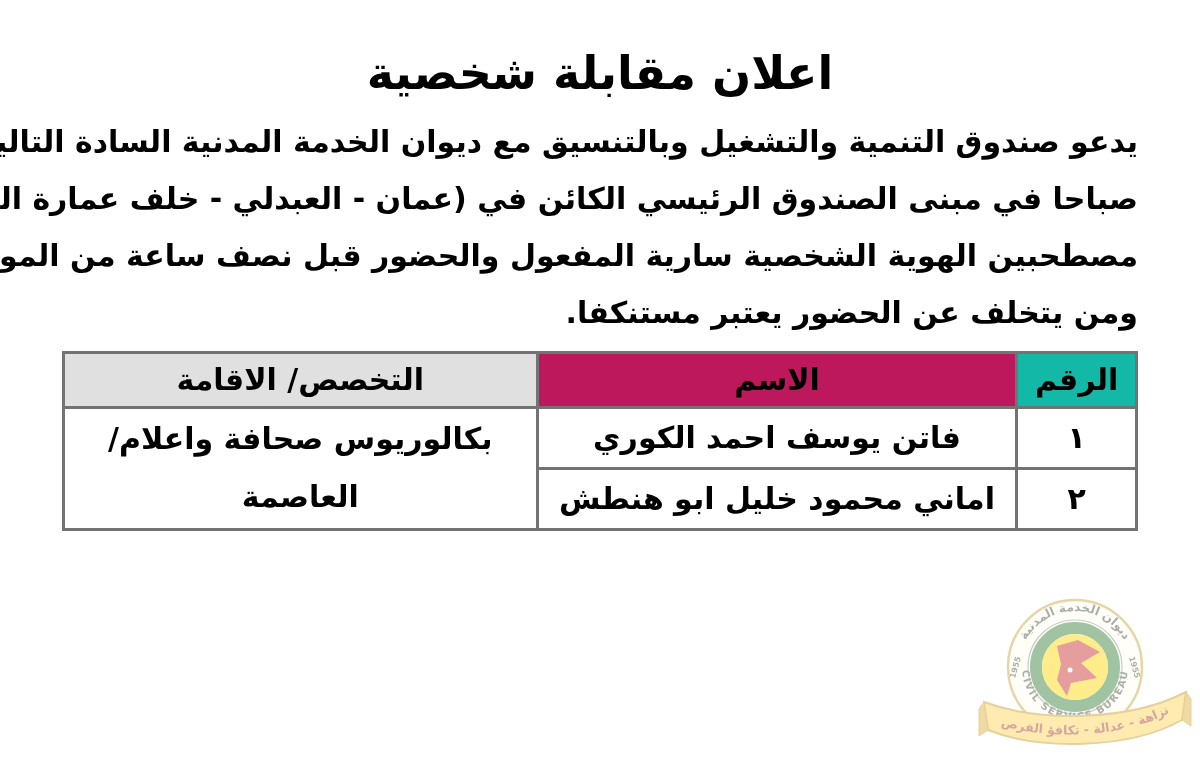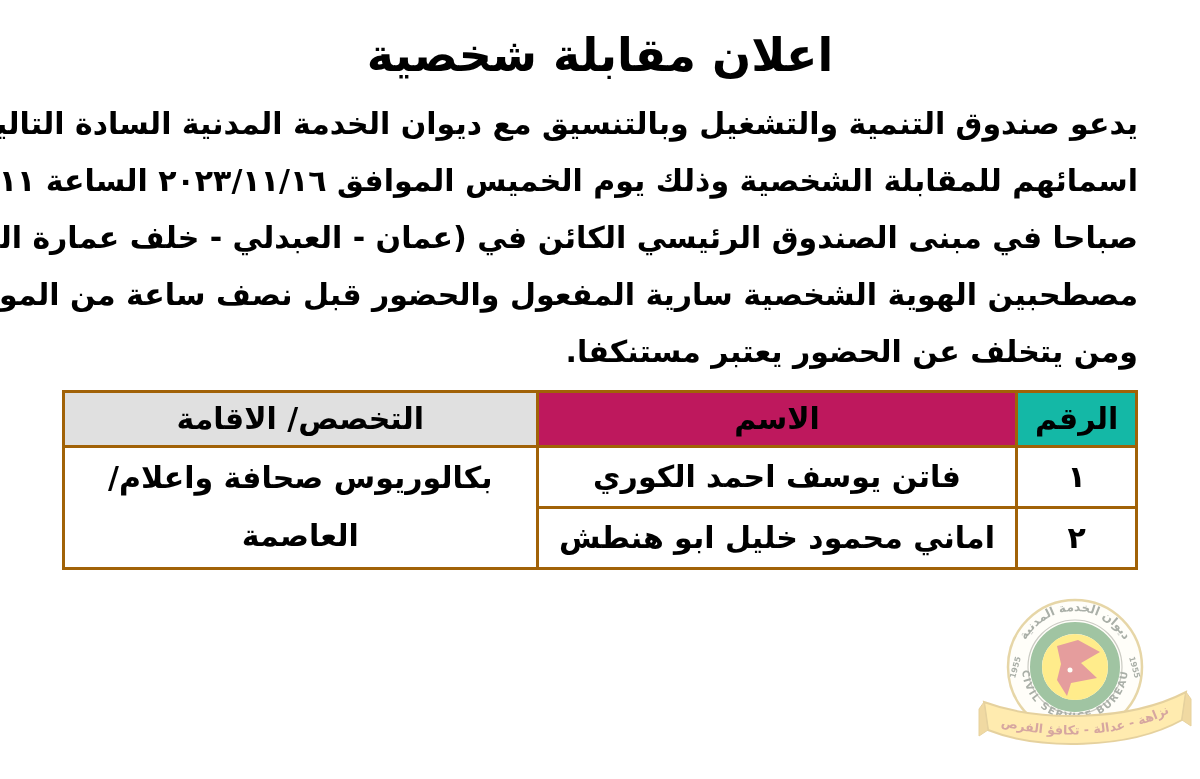--- a/index.html
+++ b/index.html
@@ -11,21 +11,21 @@
     color: #000000;
   }
   .page {
     position: relative;
     width: 1200px; height: 779px;
     direction: rtl;
     background: #ffffff;
   }
   .doc-title {
     margin: 0;
-    padding-top: 22px;
+    padding-top: 40px;
     text-align: center;
     font-size: 46px;
     line-height: 1.45;
     letter-spacing: 0px;
   }
   .body-text {
     margin: 6px 62px 0 62px;
     font-size: 30px;
   }
   .body-line {
@@ -38,21 +38,21 @@
     text-align: right;
     text-align-last: right;
   }
   table.candidates {
     margin: 10px 62px 0 62px;
     width: 1076px;
     border-collapse: collapse;
     table-layout: fixed;
   }
   table.candidates th, table.candidates td {
-    border: 3px solid #a16207;
+    border: 3px solid #737373;
     text-align: center;
     vertical-align: middle;
     font-weight: bold;
     font-size: 30px;
     padding: 0 6px;
   }
   table.candidates th {
     height: 52px;
   }
   table.candidates td { height: 58px; }
@@ -79,21 +79,20 @@
 </style>
 </head>
 <body>
 
 <div class="page">
 
   <h1 class="doc-title">اعلان مقابلة شخصية</h1>
 
   <div class="body-text">
     <div class="body-line">يدعو صندوق التنمية والتشغيل وبالتنسيق مع ديوان الخدمة المدنية السادة التالية</div>
-    <div class="body-line">اسمائهم للمقابلة الشخصية وذلك يوم الخميس الموافق ٢٠٢٣/١١/١٦ الساعة ١١</div>
     <div class="body-line">صباحا في مبنى الصندوق الرئيسي الكائن في (عمان - العبدلي - خلف عمارة الصائغ)</div>
     <div class="body-line">مصطحبين الهوية الشخصية سارية المفعول والحضور قبل نصف ساعة من الموعد</div>
     <div class="body-line last">ومن يتخلف عن الحضور يعتبر مستنكفا.</div>
   </div>
 
   <table class="candidates">
     <colgroup>
       <col class="col-num">
       <col class="col-name">
       <col class="col-spec">

